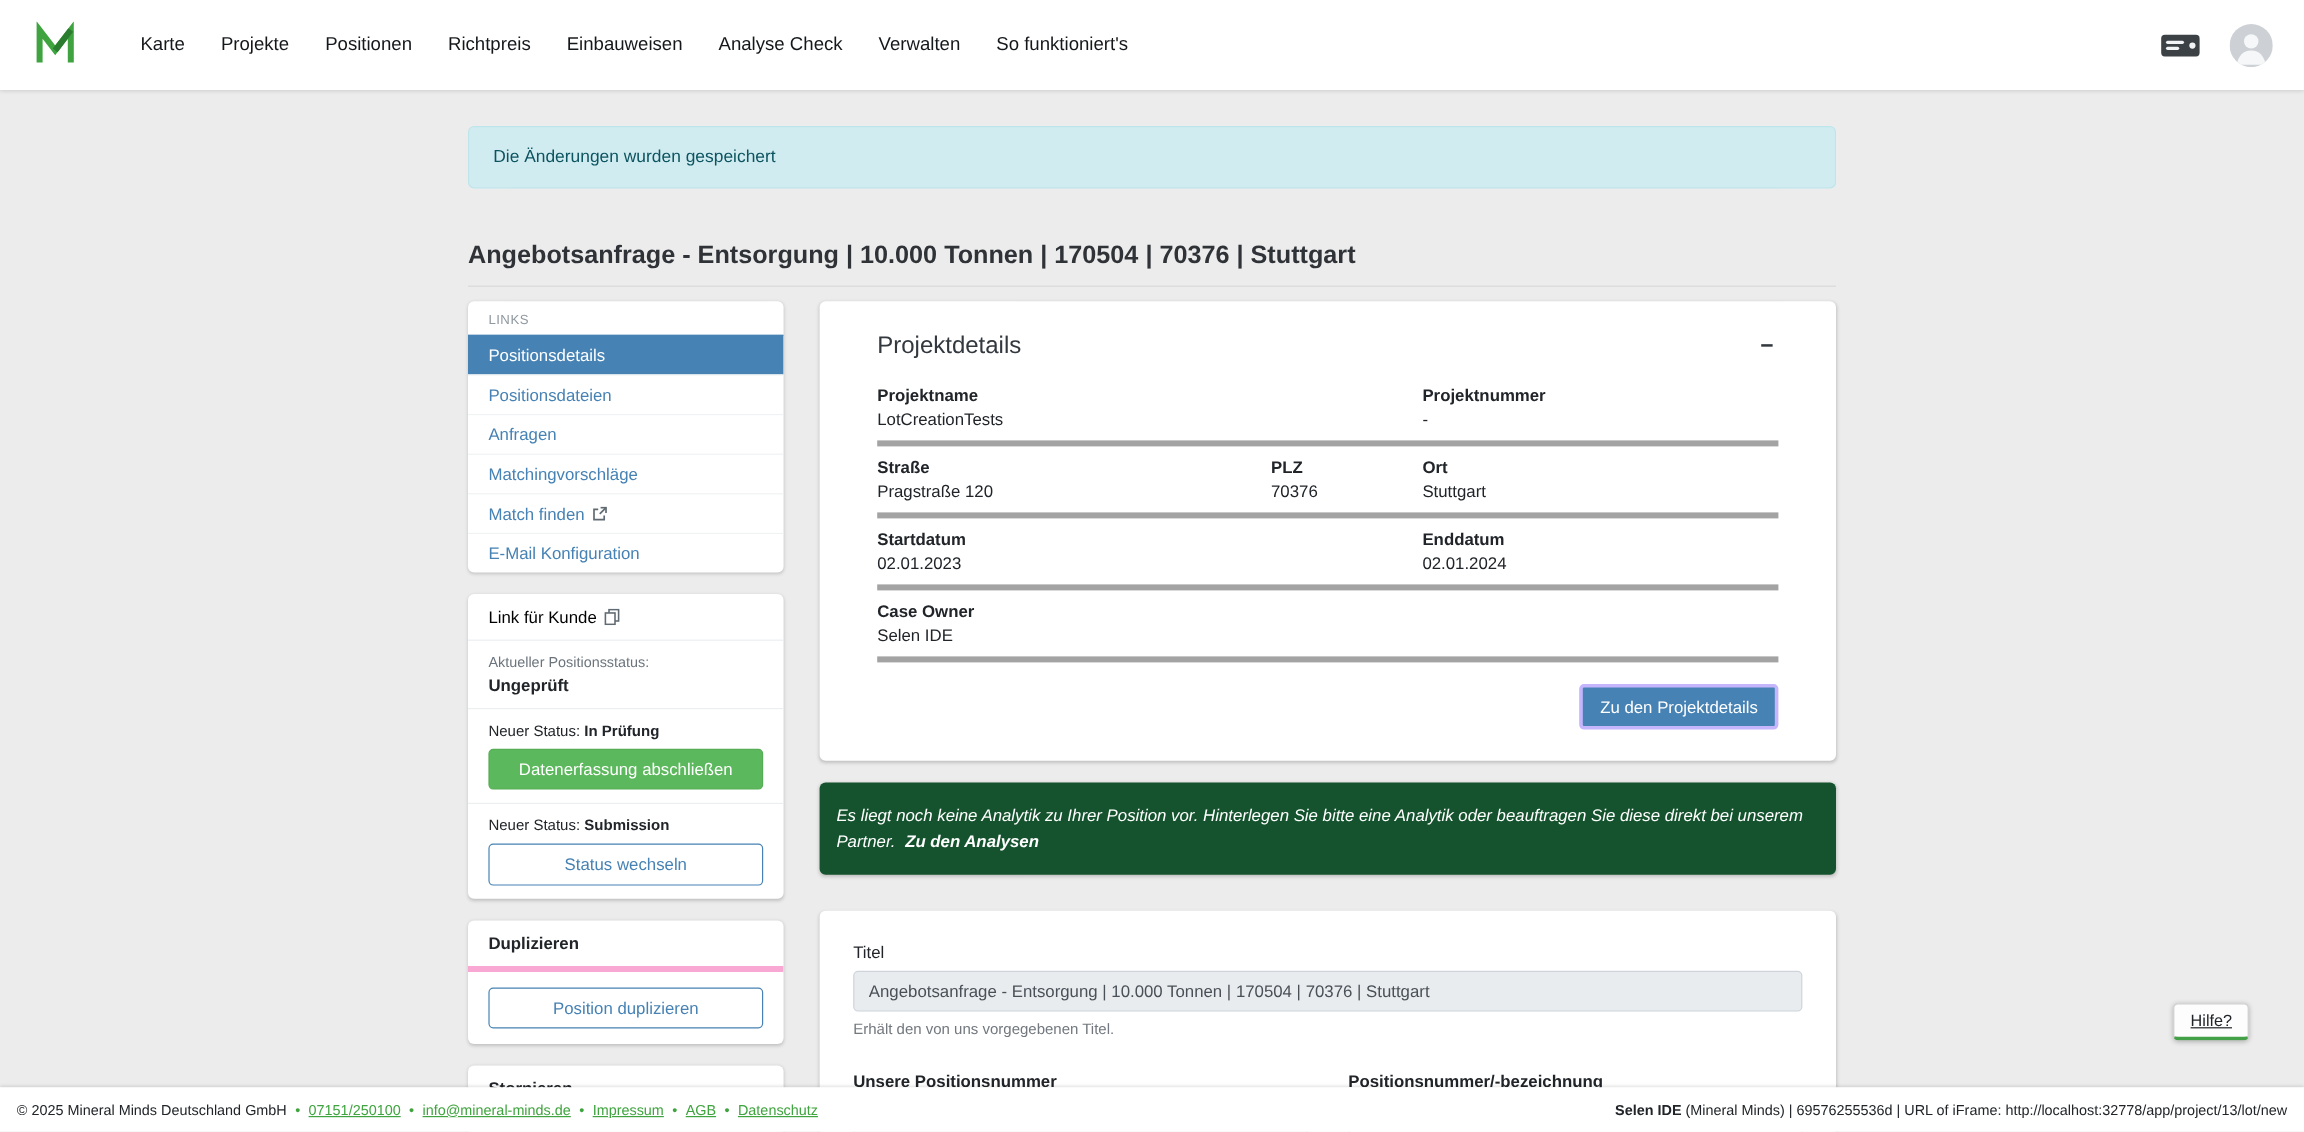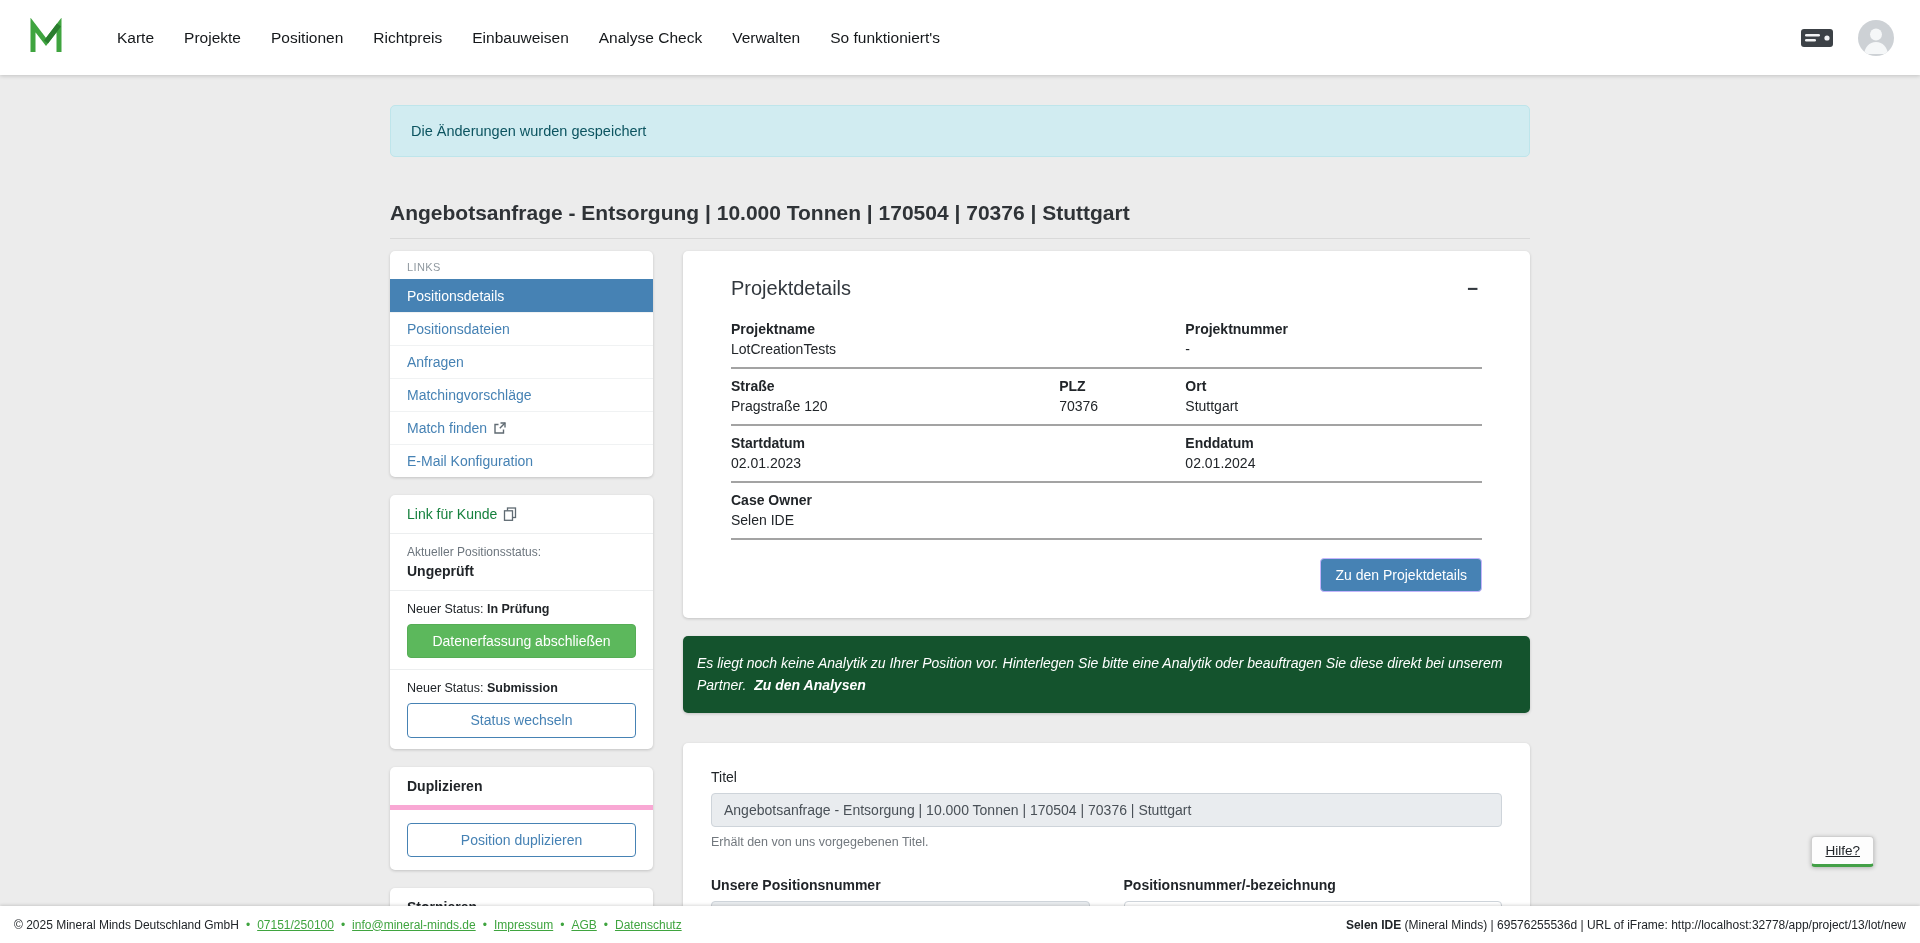--- a/index.html
+++ b/index.html
@@ -34,21 +34,21 @@
   .card { background:#fff; border-radius:5px; box-shadow:0 1px 3px rgba(0,0,0,.18); margin-bottom:18px; overflow:hidden; }
 
   
   .links-header { padding:10px 17px 6px; font-size:11px; color:#9099a0; letter-spacing:.4px; }
   .side-item { padding:8px 17px; font-size:14px; color:#4682b4; border-top:1px solid #f0f2f3; cursor:pointer; display:flex; align-items:center; gap:6px; }
   .side-item.active { background:#4682b4; color:#fff; border-top-color:#4682b4; }
 
   
   .side-section { padding:11px 17px; border-top:1px solid #eceeef; }
   .side-section:first-child { border-top:0; }
-  .customer-link { color:#15803d; font-size:14px; cursor:pointer; display:inline-flex; align-items:center; gap:6px; }
+  .customer-link { color:#000000; font-size:14px; cursor:pointer; display:inline-flex; align-items:center; gap:6px; }
   .muted-label { font-size:12px; color:#6c757d; }
   .status-value { font-size:14px; font-weight:700; color:#212529; margin-top:4px; }
   .new-status { font-size:12.5px; color:#212529; margin-bottom:8px; }
   .new-status b { font-weight:700; }
 
   .btn { display:block; width:100%; text-align:center; border-radius:4px; padding:6px 10px;
     font-size:14px; cursor:pointer; border:1px solid transparent; font-family:inherit; line-height:1.45; }
   .btn-success { background:#5cb85c; color:#fff; border-color:#56ad56; }
   .btn-outline-blue { background:#fff; color:#4682b4; border-color:#4682b4; }
   .btn-outline-red { background:#fff; color:#d9534f; border-color:#d9534f; }
@@ -57,28 +57,28 @@
 
   
   .action-title { padding:11px 17px; font-size:14px; font-weight:700; color:#212529; border-bottom:5px solid #f9a8d4; }
   .action-body { padding:13px 17px; }
 
   
   .project-card { padding:26px 48px 18px; }
   .project-header { display:flex; justify-content:space-between; align-items:flex-start; margin-bottom:12px; }
   .project-title { font-size:20px; font-weight:400; color:#32383e; }
   .collapse-btn { background:none; border:none; font-size:19px; font-weight:700; color:#32383e; cursor:pointer; line-height:1; padding:2px 4px; }
-  .field-row { display:grid; padding:9px 0 10px; border-bottom:2px solid #a3a3a3; }
+  .field-row { display:grid; padding:9px 0 10px; border-bottom:5px solid #a3a3a3; }
   .row-2col { grid-template-columns:60.5% 39.5%; }
   .row-3col { grid-template-columns:43.7% 16.8% 39.5%; }
   .row-1col { grid-template-columns:100%; }
   .field-label { font-weight:700; font-size:14px; color:#212529; }
   .field-value { font-size:14px; color:#212529; margin-top:4px; }
   .project-footer { display:flex; justify-content:flex-end; padding:18px 0 8px; }
-  .btn-blue { background:#4682b4; color:#fff; border:1px solid #c4b5fd; border-radius:4px;
+  .btn-blue { background:#4682b4; color:#fff; border:3px solid #c4b5fd; border-radius:4px;
     padding:8px 14px; font-size:14px; cursor:pointer; font-family:inherit; }
 
   
   .banner { margin-top:12px; background:#14532d; border-radius:5px; padding:16px 14px; color:#fff;
     font-size:14px; line-height:1.6; box-shadow:0 1px 3px rgba(0,0,0,.18);font-style:italic; }
   .banner-link { font-weight:700; color:#fff; margin-left:8px; cursor:pointer; }
 
   
   .form-card { margin-top:30px; padding:26px 28px 60px; }
   .form-label { display:block; font-size:14px; color:#212529; margin-bottom:8px; }

